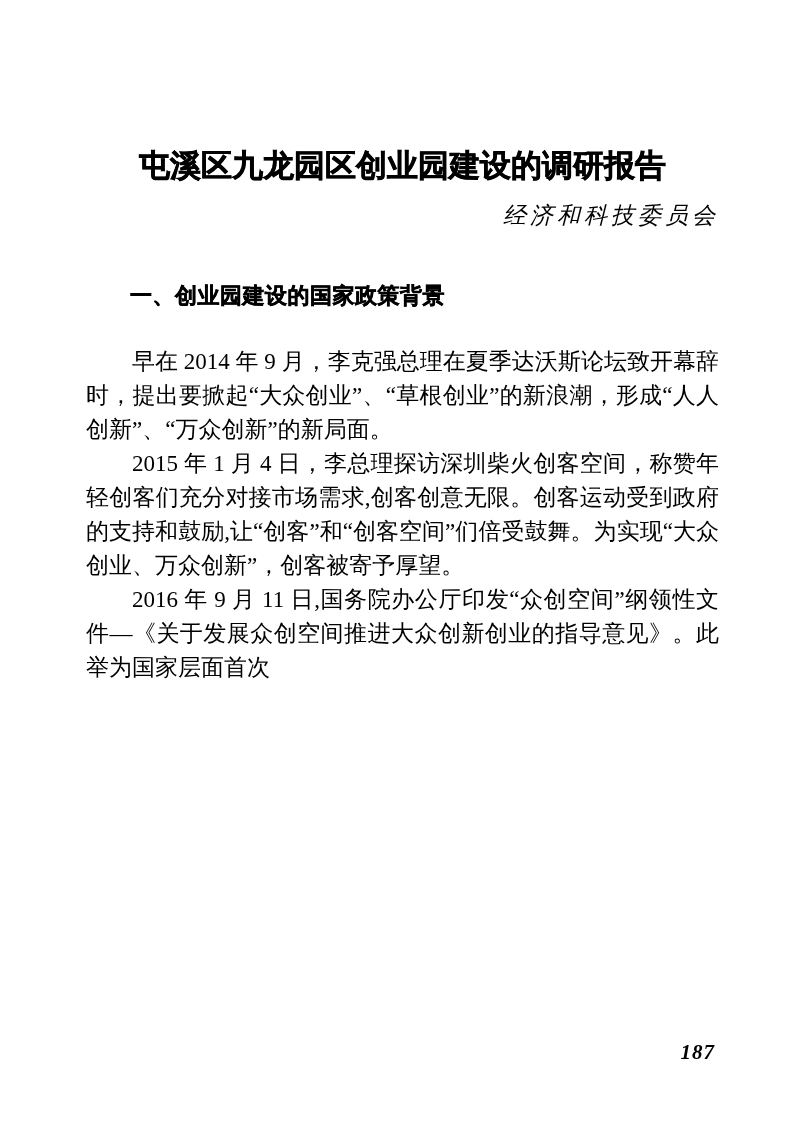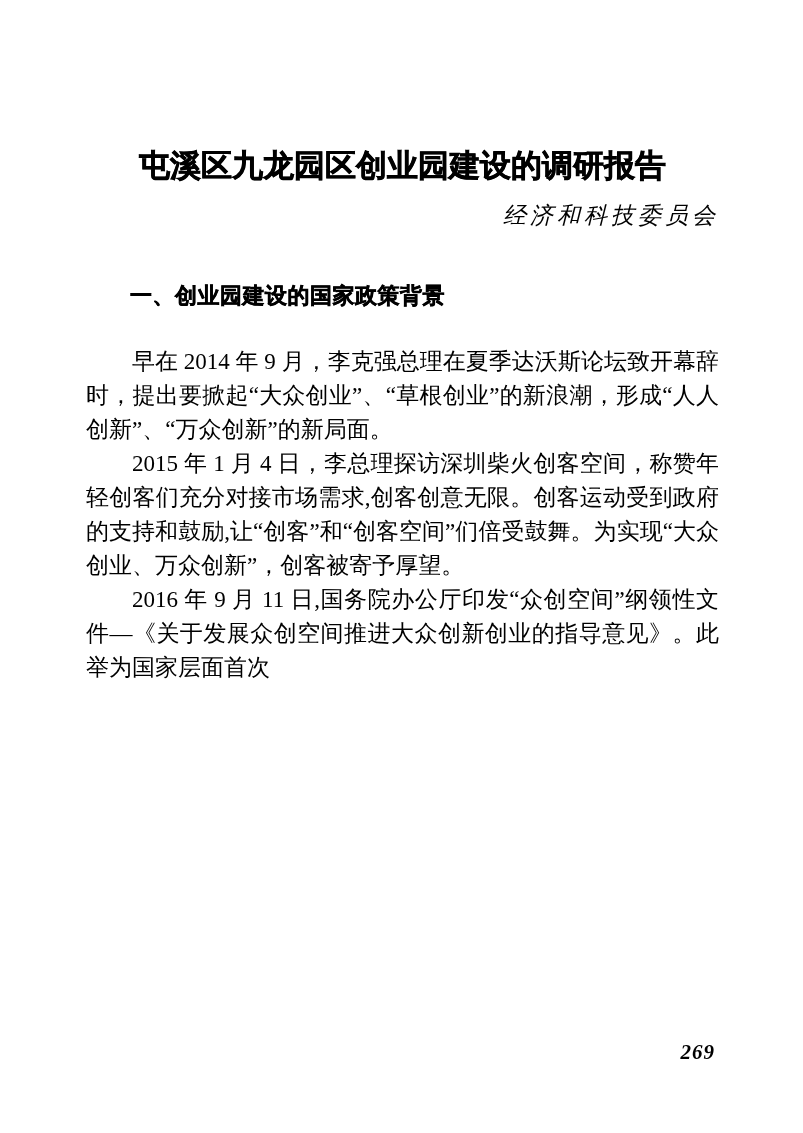--- a/index.html
+++ b/index.html
@@ -89,15 +89,15 @@
 
     <p>早在 2014 年 9 月，李克强总理在夏季达沃斯论坛致开幕辞时，提出要掀起“大众创业”、“草根创业”的新浪潮，形成“人人创新”、“万众创新”的新局面。</p>
 
     <p>2015 年 1 月 4 日，李总理探访深圳柴火创客空间，称赞年轻创客们充分对接市场需求,创客创意无限。创客运动受到政府的支持和鼓励,让“创客”和“创客空间”们倍受鼓舞。为实现“大众创业、万众创新”，创客被寄予厚望。</p>
 
 
     <p>2016 年 9 月 11 日,国务院办公厅印发“众创空间”纲领性文件—《关于发展众创空间推进大众创新创业的指导意见》。此举为国家层面首次</p>
 
   </div>
 
-  <div class="page-number">269</div>
+  <div class="page-number">187</div>
 
 </div>
 
 </body></html>

